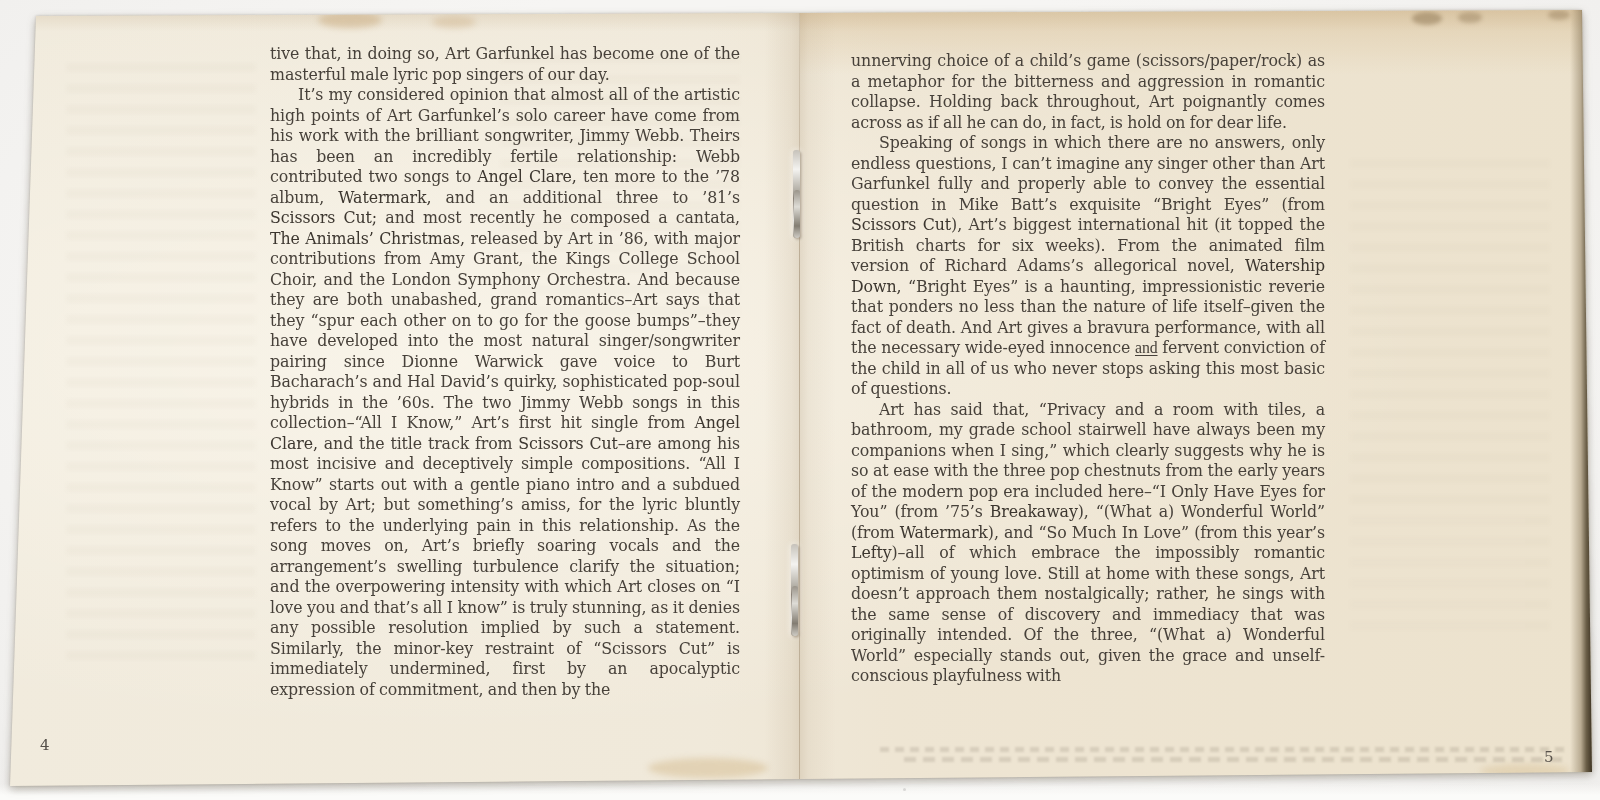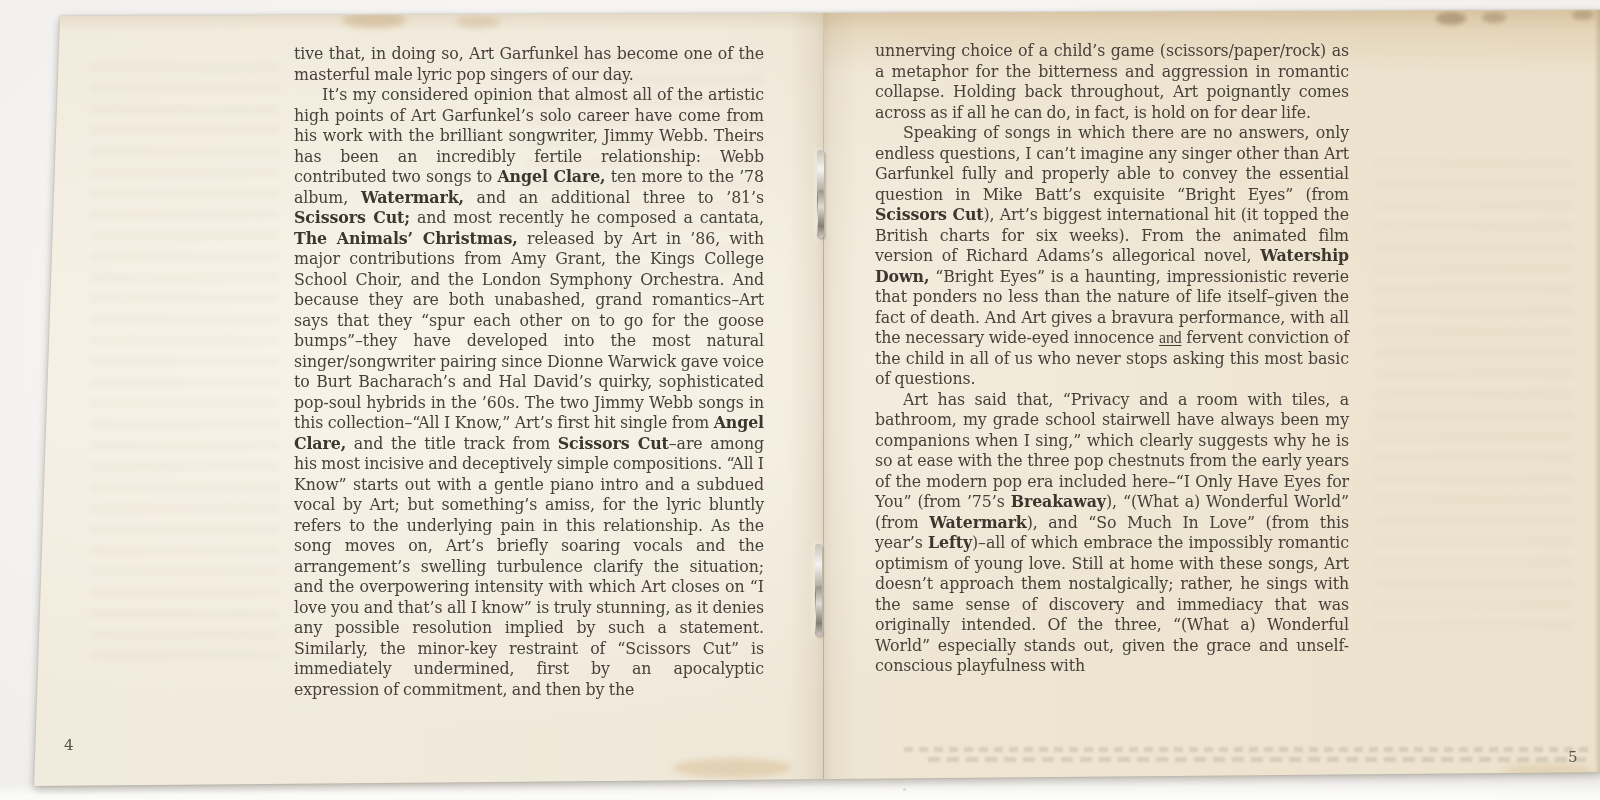--- a/index.html
+++ b/index.html
@@ -19,21 +19,20 @@
   .booklet-wrap{
     position:absolute;inset:0;
     filter:drop-shadow(0 3px 4px rgba(70,58,40,0.30)) drop-shadow(0 0 1px rgba(70,58,40,0.25));
   }
   .booklet{
     position:absolute;inset:0;
     clip-path:polygon(36px 16px, 1582px 10px, 1592px 772px, 10px 786px);
     background:
       radial-gradient(ellipse at 28% 45%, rgba(255,252,244,0.55) 0%, rgba(255,252,244,0) 60%),
       linear-gradient(90deg, #f1ebdd 0%, #f0e9da 44%, #eee5d3 56%, #ece2cd 100%);
-    margin-left: 24px;
   }
   
   .top-band{
     position:absolute;left:0;top:8px;width:100%;height:26px;
     background:linear-gradient(180deg, rgba(170,138,92,0.22), rgba(170,138,92,0) 90%);
   }
   .top-tan-right{
     position:absolute;left:800px;top:8px;width:782px;height:78px;
     background:linear-gradient(180deg, rgba(203,168,114,0.32), rgba(203,168,114,0) 85%);
   }
@@ -77,24 +76,24 @@
   
   .text-col{
     position:absolute;
     text-align:justify;
     color:#47413a;
     font-size:15.8px;line-height:20.5px;
     letter-spacing:-0.1px;word-spacing:-0.6px;
     hyphens:none;
   }
   .col-left{left:270px;top:44px;width:470px;}
-  .col-right{left:851px;top:41px;width:474px;}
+  .col-right{left:851px;top:51px;width:474px;}
   .para{margin:0;}
   .para.indent{text-indent:28px;}
-  .b{font-weight:bold;color:#3c362f;}
+  .b{font-weight:normal;color:#3c362f;}
   .u{text-decoration:underline;text-underline-offset:2px;font-family:Liberation Serif, serif;}
   .page-num{
     position:absolute;font-size:15px;color:#56504a;letter-spacing:0.5px;
   }
   .page-num-left{left:40px;top:736px;}
   .page-num-right{left:1544px;top:748px;}
   
   .ghost{position:absolute;filter:blur(2px);}
   .ghost-left-margin{
     left:66px;top:60px;width:190px;height:600px;opacity:0.28;

